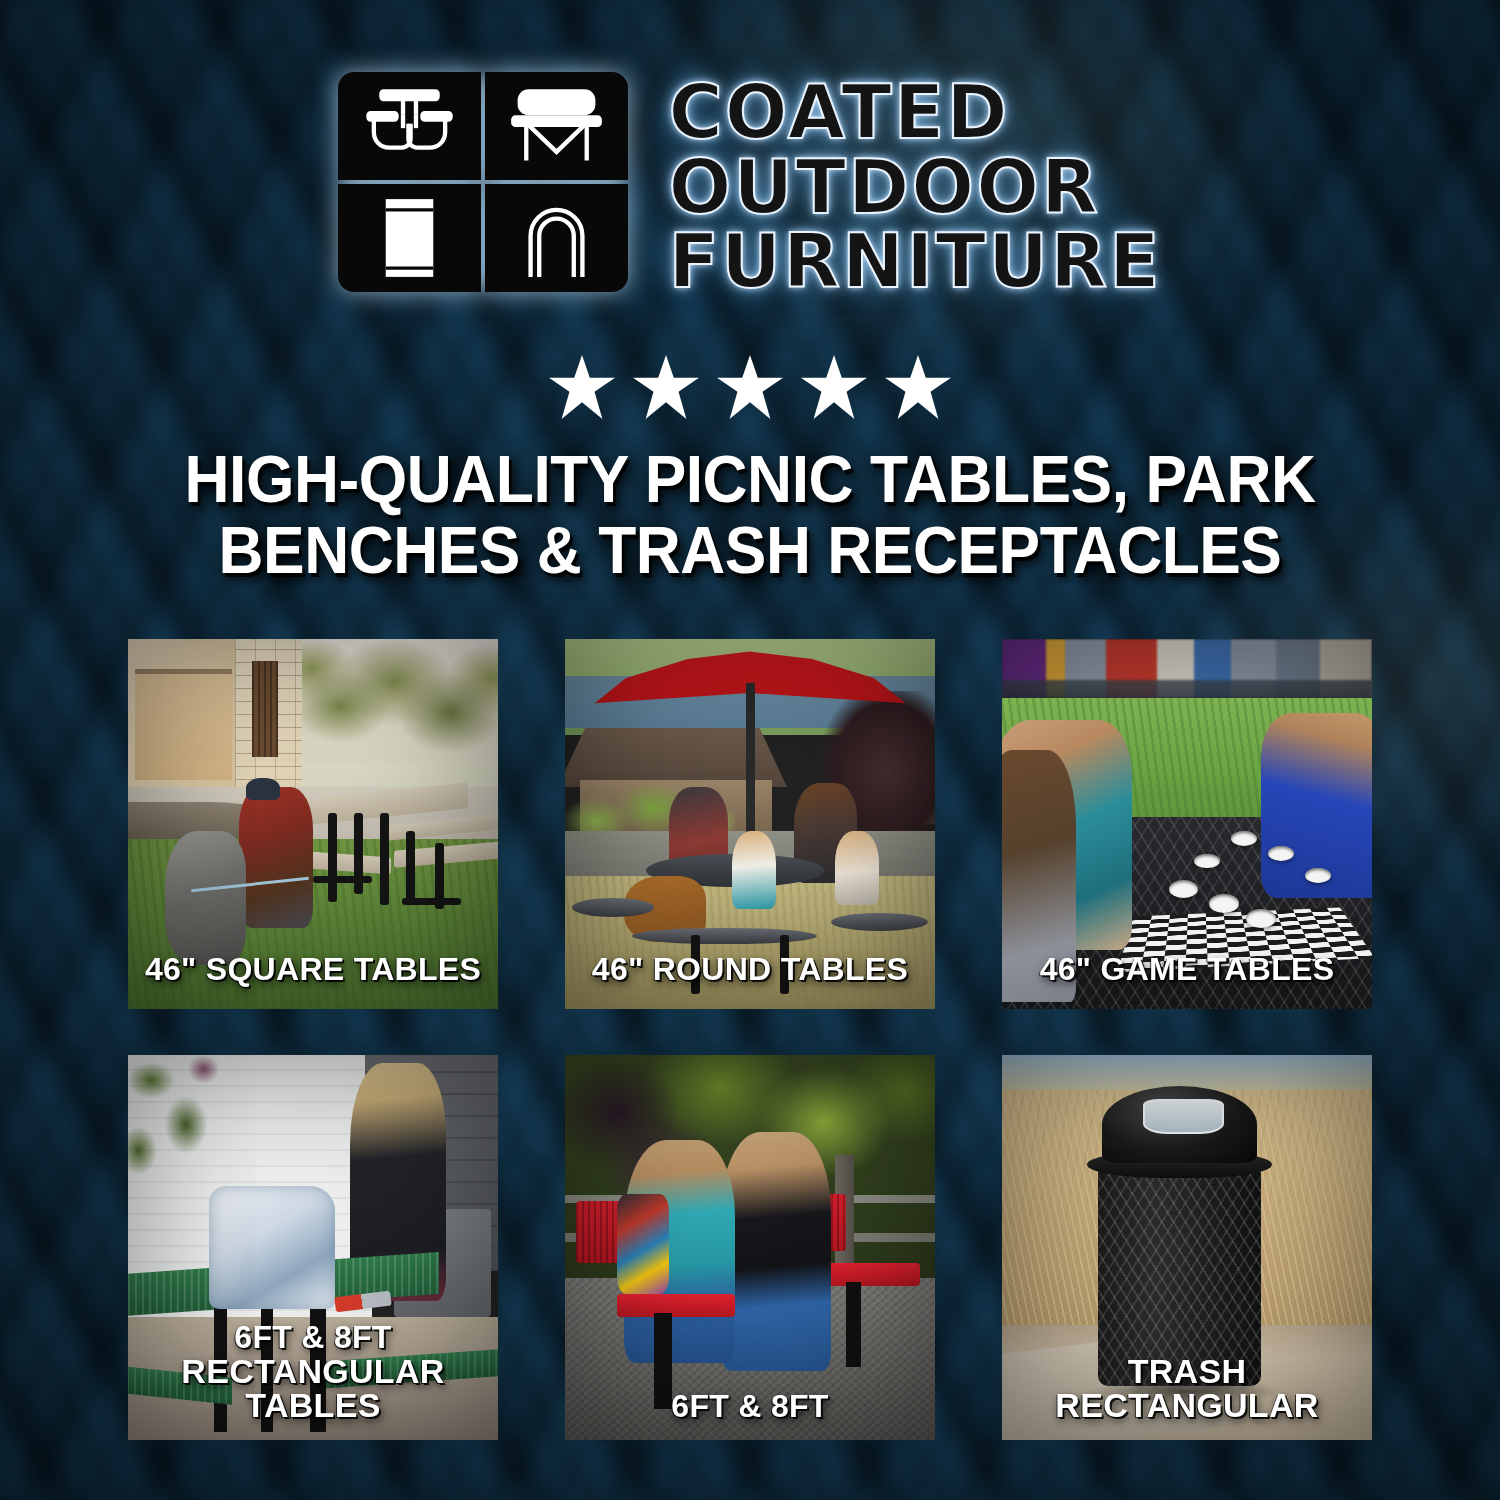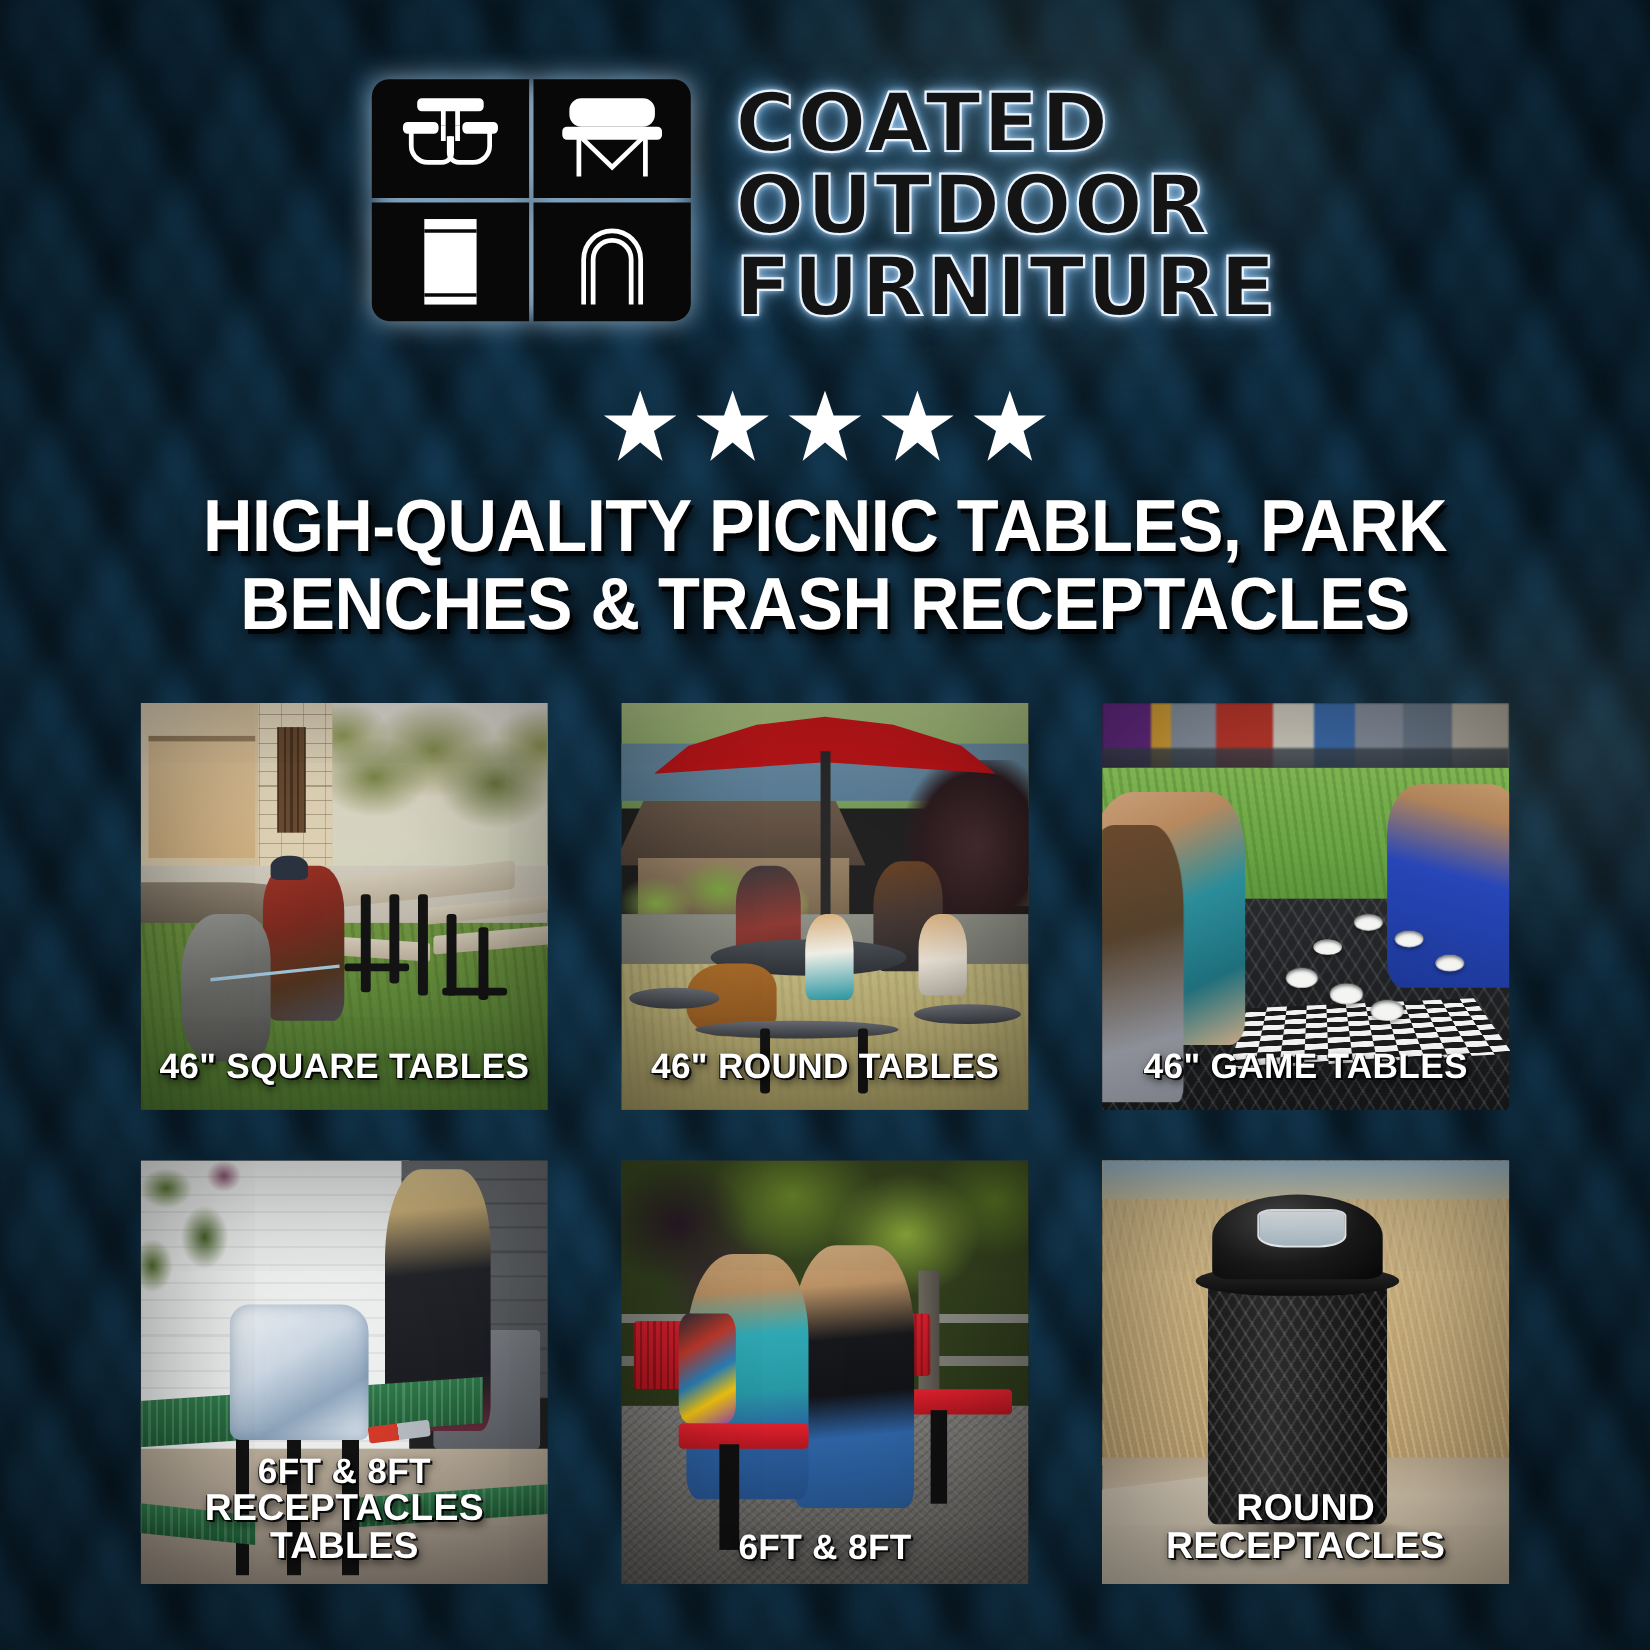--- a/index.html
+++ b/index.html
@@ -558,21 +558,21 @@
         <div class="c4-woman"></div>
         <div class="c4-bench"></div>
         <div class="c4-tbltop"></div>
         <div class="c4-legs"></div>
         <div class="c4-bench2"></div>
         <div class="c4-bag"></div>
         <div class="c4-trowel"></div>
       </div>
       <div class="cap two">
         <span>6FT &amp; 8FT</span>
-        <span class="cl2">RECEPTACLES TABLES</span>
+        <span class="cl2">RECTANGULAR TABLES</span>
       </div>
       <div class="vig"></div>
     </div>
 
     <div class="card">
       <div class="scene">
         <div class="c5-foliage"></div>
         <div class="c5-fence"></div>
         <div class="c5-post"></div>
         <div class="c5-gravel"></div>
@@ -598,19 +598,19 @@
         <div class="c6-sky"></div>
         <div class="c6-ground"></div>
         <div class="c6-path"></div>
         <div class="c6-shadow"></div>
         <div class="c6-body"></div>
         <div class="c6-rim"></div>
         <div class="c6-dome"></div>
         <div class="c6-slot"></div>
       </div>
       <div class="cap two">
-        <span class="cl2">ROUND RECEPTACLES</span>
+        <span class="cl2">TRASH RECTANGULAR</span>
       </div>
       <div class="vig"></div>
     </div>
 
   </div>
 </div>
 
 </body></html>

